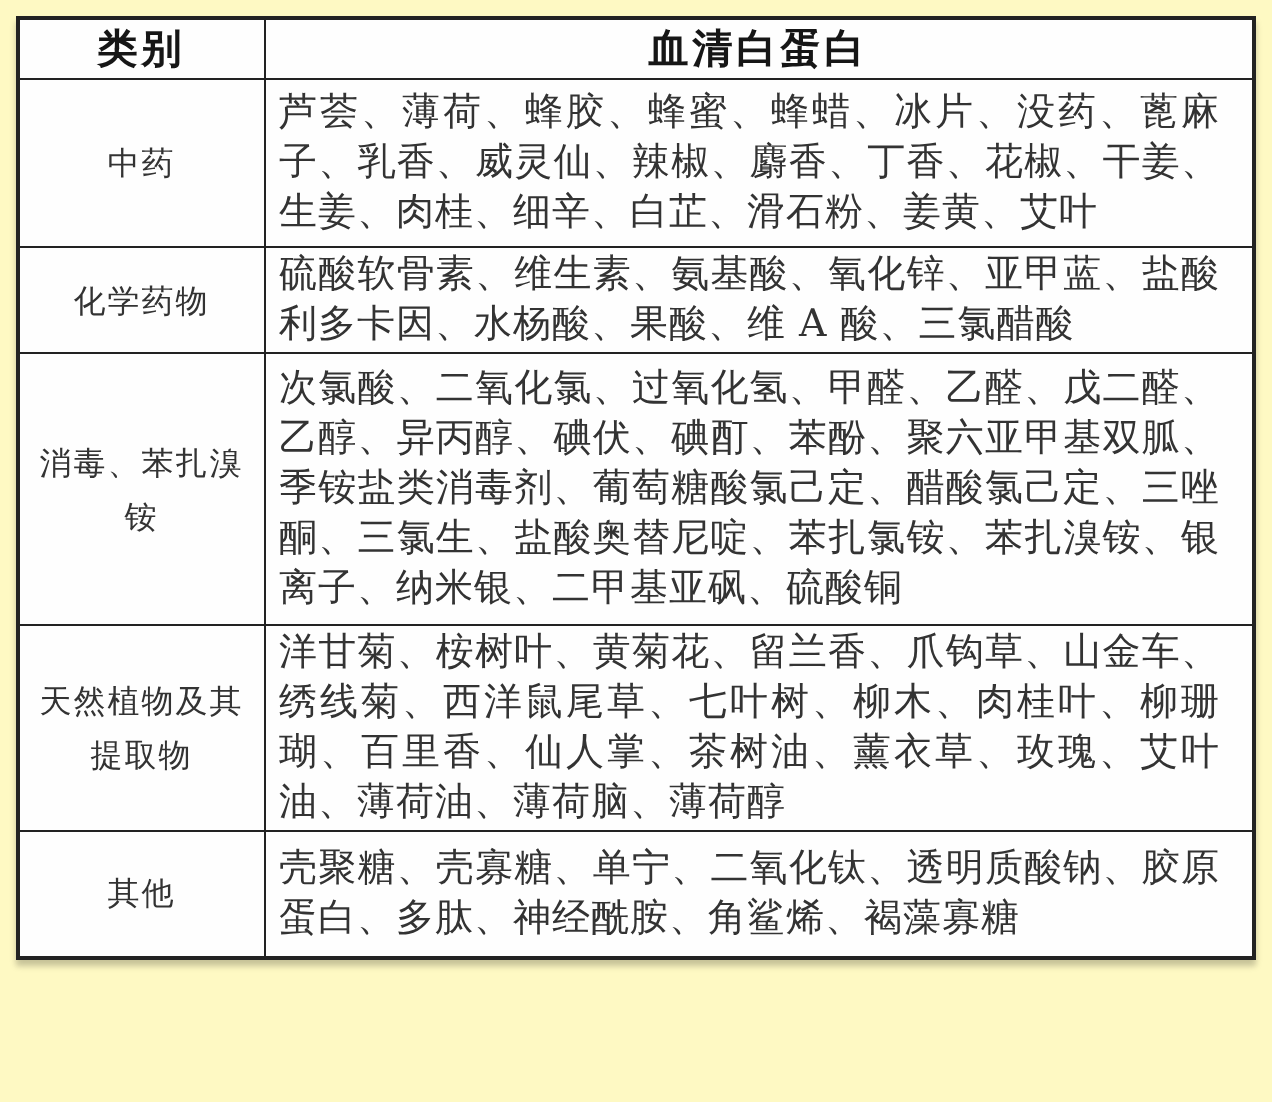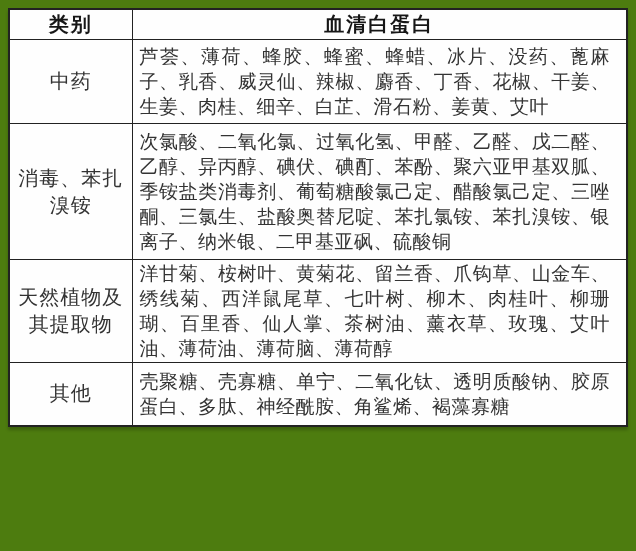--- a/index.html
+++ b/index.html
@@ -5,21 +5,21 @@
   html, body { margin: 0; padding: 0; }
   body {
     width: 636px; height: 551px;
     background: #ffffff;
     font-family: "DejaVu Serif", serif;
     overflow: hidden;
   }
   .page {
     position: relative;
     width: 636px; height: 551px;
-    background: #4d7c0f;
+    background: #fef9c3;
   }
   table.ingredients {
     position: absolute;
     left: 8px; top: 8px;
     width: 620px;
     border-collapse: collapse;
     table-layout: fixed;
     border: 2px solid #222222;
     box-shadow: 0 3px 3px rgba(0,0,0,0.22);
     background: #fefefe;
@@ -32,21 +32,21 @@
     font-size: 20px;
     color: #161616;
     text-align: center;
     height: 24px;
     padding: 1px 2px;
     letter-spacing: 2px;
   }
   td.cat {
     text-align: center;
     vertical-align: middle;
-    font-size: 20px;
+    font-size: 16px;
     color: #333333;
     letter-spacing: 1px;
     line-height: 27px;
     padding: 0 7px;
   }
   td.ex {
     text-align: justify;
     vertical-align: middle;
     font-size: 19px;
     color: #333333;
@@ -73,20 +73,24 @@
     </colgroup>
     <tbody>
       <tr class="hr">
         <th>类别</th>
         <th>血清白蛋白</th>
       </tr>
       <tr class="r1">
         <td class="cat">中药</td>
         <td class="ex">芦荟、薄荷、蜂胶、蜂蜜、蜂蜡、冰片、没药、蓖麻子、乳香、威灵仙、辣椒、麝香、丁香、花椒、干姜、生姜、肉桂、细辛、白芷、滑石粉、姜黄、艾叶</td>
       </tr>
+      <tr class="r2">
+        <td class="cat">化学药物</td>
+        <td class="ex">硫酸软骨素、维生素、氨基酸、氧化锌、亚甲蓝、盐酸利多卡因、水杨酸、果酸、维 A 酸、三氯醋酸</td>
+      </tr>
       <tr class="r4">
         <td class="cat">消毒、苯扎溴铵</td>
         <td class="ex">次氯酸、二氧化氯、过氧化氢、甲醛、乙醛、戊二醛、乙醇、异丙醇、碘伏、碘酊、苯酚、聚六亚甲基双胍、季铵盐类消毒剂、葡萄糖酸氯己定、醋酸氯己定、三唑酮、三氯生、盐酸奥替尼啶、苯扎氯铵、苯扎溴铵、银离子、纳米银、二甲基亚砜、硫酸铜</td>
       </tr>
       <tr class="r5">
         <td class="cat">天然植物及其提取物</td>
         <td class="ex">洋甘菊、桉树叶、黄菊花、留兰香、爪钩草、山金车、绣线菊、西洋鼠尾草、七叶树、柳木、肉桂叶、柳珊瑚、百里香、仙人掌、茶树油、薰衣草、玫瑰、艾叶油、薄荷油、薄荷脑、薄荷醇</td>
       </tr>
       <tr class="r6">
         <td class="cat">其他</td>

